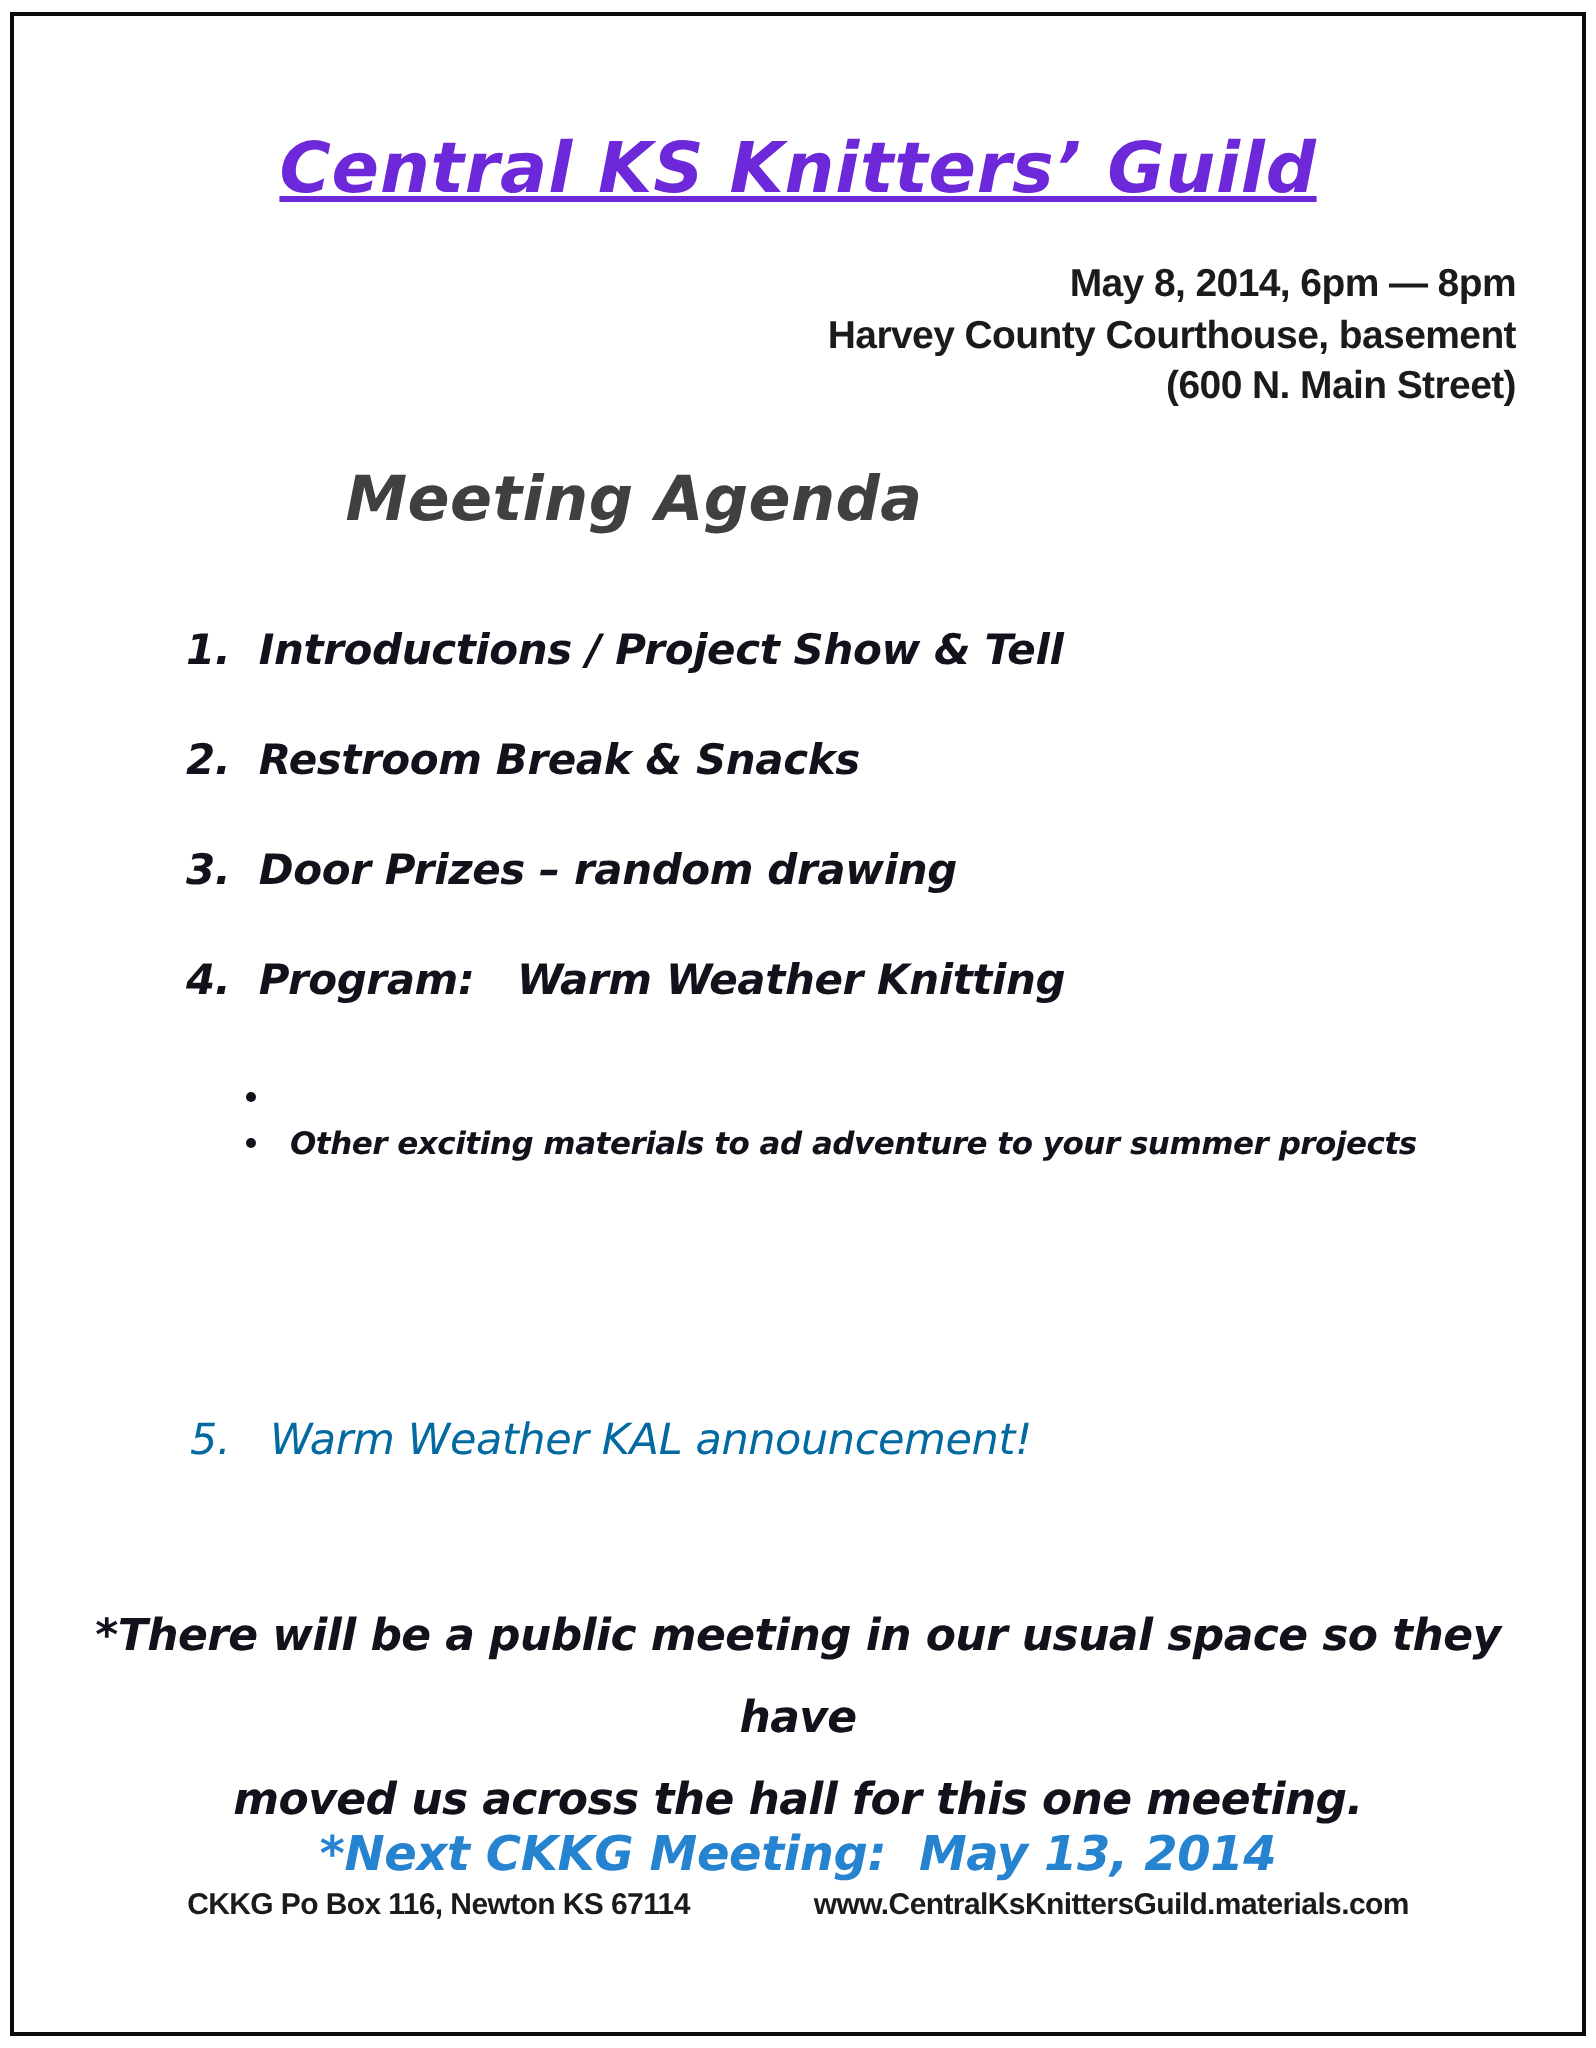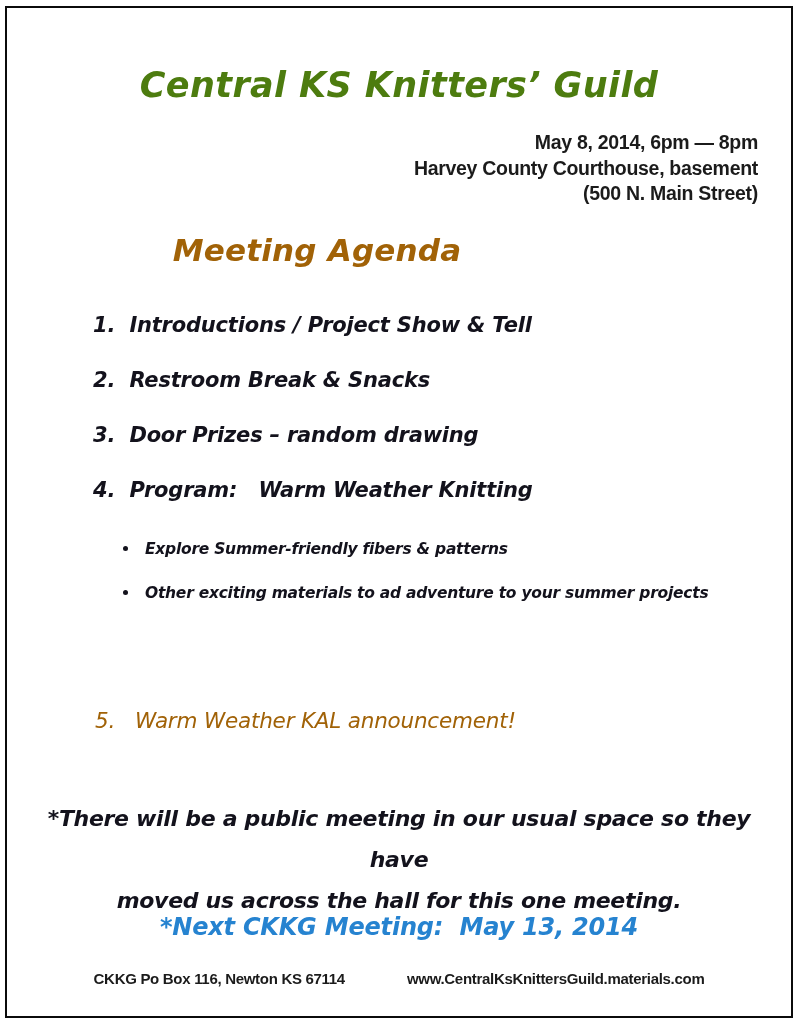--- a/index.html
+++ b/index.html
@@ -38,23 +38,24 @@
   .doc-title {
     position: absolute;
     left: 0;
     top: 57px;
     width: 784px;
     text-align: center;
     font-size: 35px;
     font-weight: bold;
     font-style: italic;
     letter-spacing: 0.4px;
-    color: #4d7c0f;
+    color: #6d28d9;
     font-family: "DejaVu Sans", sans-serif;
     white-space: nowrap;
+    text-decoration: underline;
   }
 
   
   .meta-block {
     position: absolute;
     right: 33px;
     top: 122px;
     width: 520px;
     text-align: right;
     font-family: "Liberation Sans Narrow", "Liberation Sans", sans-serif;
@@ -69,21 +70,21 @@
   
   .agenda-heading {
     position: absolute;
     left: 0;
     top: 224px;
     width: 620px;
     text-align: center;
     font-size: 31px;
     font-weight: bold;
     font-style: italic;
-    color: #a16207;
+    color: #404040;
     font-family: "DejaVu Sans", sans-serif;
     letter-spacing: 0.2px;
     white-space: nowrap;
   }
 
   
   .agenda-list {
     position: absolute;
     left: 86px;
     top: 305px;
@@ -144,21 +145,21 @@
 
   
   .agenda-item-5 {
     position: absolute;
     left: 88px;
     top: 700px;
     font-family: "DejaVu Sans", sans-serif;
     font-style: italic;
     font-weight: normal;
     font-size: 21.5px;
-    color: #a16207;
+    color: #0369a1;
     letter-spacing: -0.2px;
     white-space: pre;
   }
 
   
   .footnote {
     position: absolute;
     left: 40px;
     top: 790px;
     width: 704px;
@@ -185,21 +186,21 @@
     font-size: 24px;
     color: #2683d0;
     letter-spacing: -0.2px;
     white-space: pre;
   }
 
   
   .footer {
     position: absolute;
     left: 0;
-    top: 962px;
+    top: 936px;
     width: 784px;
     display: flex;
     justify-content: center;
     gap: 62px;
     font-family: "Liberation Sans Narrow", "Liberation Sans", sans-serif;
     font-size: 15px;
     font-weight: bold;
     color: #1b1b1b;
     letter-spacing: -0.3px;
   }
@@ -212,37 +213,36 @@
 
   <div class="page-frame"></div>
 
   <div class="content">
 
     <div class="doc-title">Central KS Knitters’ Guild</div>
 
     <div class="meta-block">
       <div>May 8, 2014,  6pm — 8pm</div>
       <div>Harvey County Courthouse, basement</div>
-      <div>(500 N. Main Street)</div>
+      <div>(600 N. Main Street)</div>
     </div>
 
     <div class="agenda-heading">Meeting Agenda</div>
 
     <div class="agenda-list">
       <div class="agenda-item">1.  Introductions / Project Show &amp; Tell</div>
       <div class="agenda-item">2.  Restroom Break &amp; Snacks</div>
       <div class="agenda-item">3.  Door Prizes – random drawing</div>
       <div class="agenda-item">4.  Program:   Warm Weather Knitting</div>
     </div>
 
     <div class="sub-list">
 
       <div class="sub-item b1">
         <span class="dot"></span>
-        <span>Explore Summer-friendly fibers &amp; patterns</span>
       </div>
 
 
       <div class="sub-item b3">
         <span class="dot"></span>
         <span>Other exciting materials to ad adventure to your summer projects</span>
       </div>
 
     </div>
 

